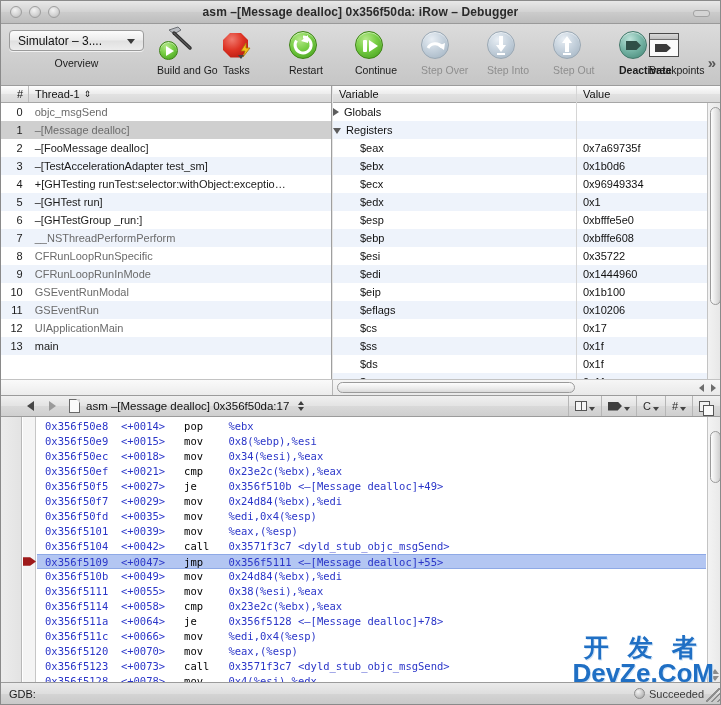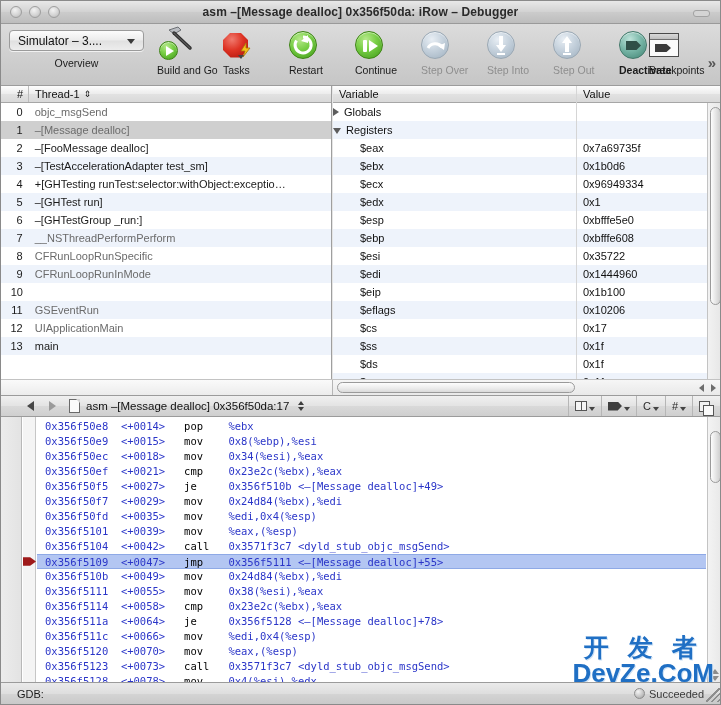--- a/index.html
+++ b/index.html
@@ -648,21 +648,21 @@
     left: 0; bottom: 0;
     width: 721px;
     height: 22px;
     background: linear-gradient(to bottom, #eaeaea 0%, #dedede 50%, #d4d4d4 51%, #c9c9c9 100%);
     border-top: 1px solid #9b9b9b;
     box-sizing: border-box;
     display: flex;
     align-items: center;
   }
   .gdb-label {
-    margin-left: 16px;
+    margin-left: 8px;
     font-size: 11px;
     color: #1b1b1b;
   }
   .status-right {
     margin-left: auto;
     display: flex;
     align-items: center;
     gap: 4px;
     padding-right: 18px;
     font-size: 11px;
@@ -861,20 +861,21 @@
           <div class="row even dim">
             <div class="num-cell">8</div>
             <div class="name-cell" style="width: 300px;">CFRunLoopRunSpecific</div>
           </div>
           <div class="row odd dim">
             <div class="num-cell">9</div>
             <div class="name-cell" style="width: 300px;">CFRunLoopRunInMode</div>
           </div>
           <div class="row even dim">
             <div class="num-cell">10</div>
+            <div class="name-cell" style="width: 300px;">GSEventRunModal</div>
           </div>
           <div class="row odd dim">
             <div class="num-cell">11</div>
             <div class="name-cell" style="width: 300px;">GSEventRun</div>
           </div>
           <div class="row even dim">
             <div class="num-cell">12</div>
             <div class="name-cell" style="width: 300px;">UIApplicationMain</div>
           </div>
           <div class="row odd">

